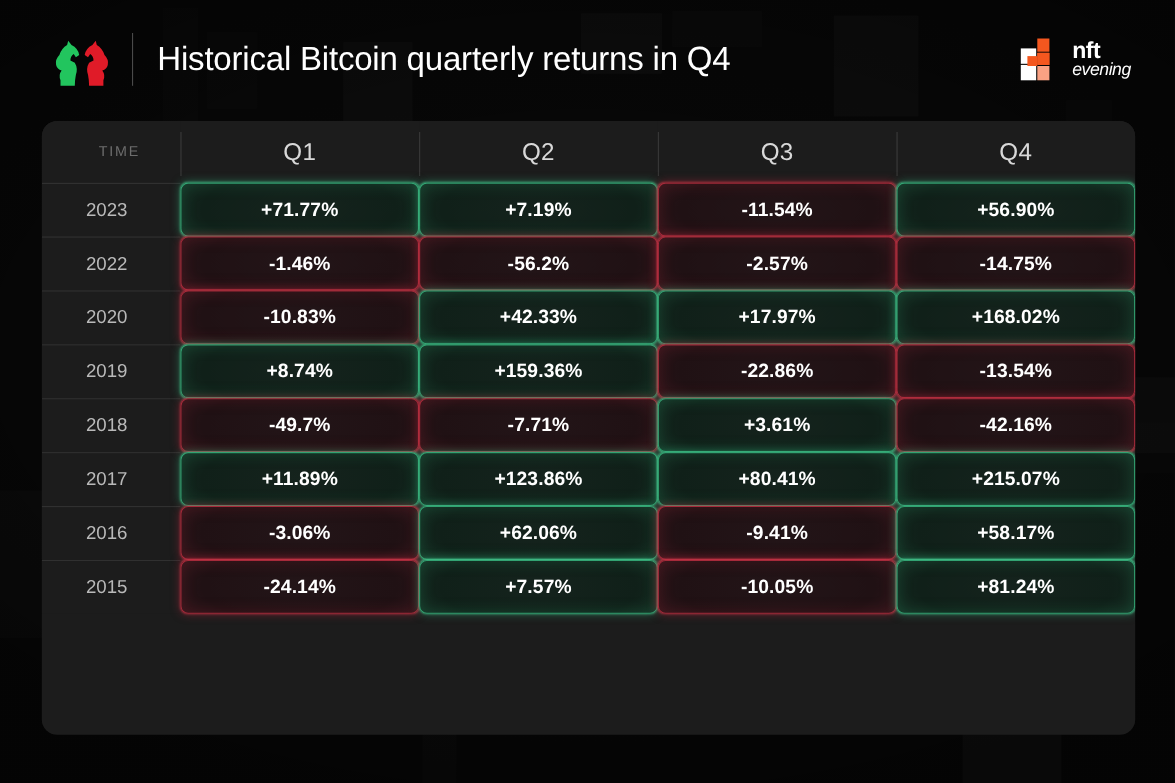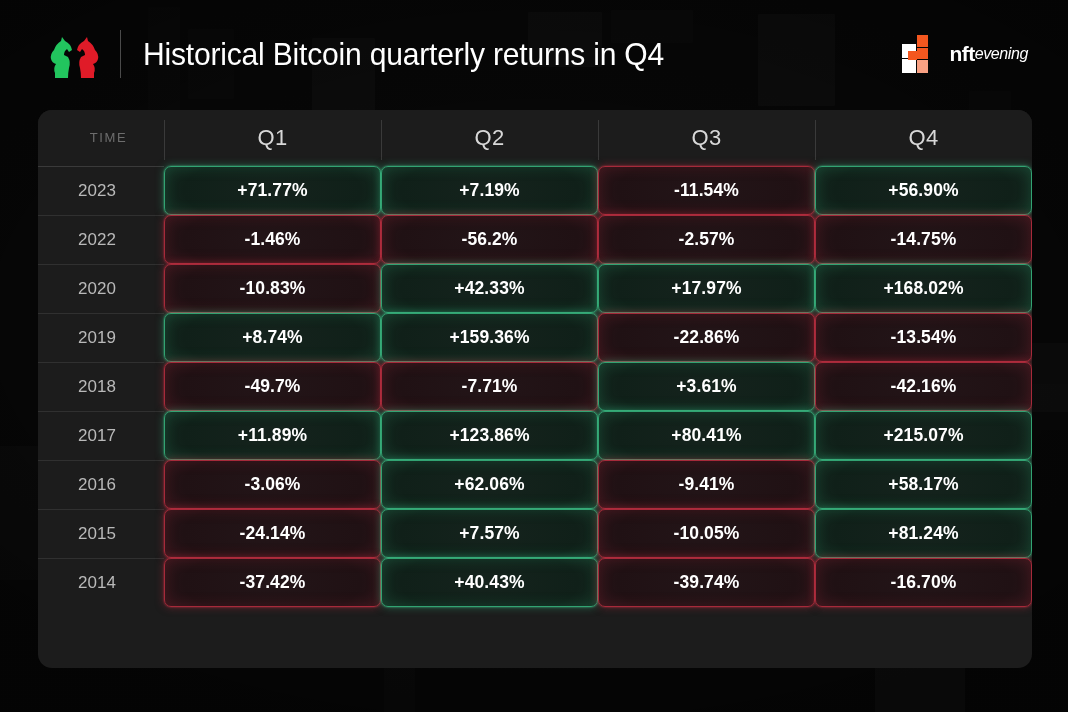--- a/index.html
+++ b/index.html
@@ -90,21 +90,21 @@
     height: 38px;
     position: relative;
     flex: 0 0 auto;
   }
   #brand-mark i {
     position: absolute;
     display: block;
   }
   #brand-text {
     display: flex;
-    flex-direction: row;
+    flex-direction: column;
     line-height: 0.82;
     color: #ffffff;
   }
   #brand-text .l1 {
     font-size: 21px;
     font-weight: 700;
     letter-spacing: -0.5px;
   }
   #brand-text .l2 {
     font-size: 16px;
@@ -476,38 +476,15 @@
             <div class="cell neg">
               <span>-10.05%</span>
             </div>
           </td>
           <td class="cellwrap">
             <div class="cell pos">
               <span>+81.24%</span>
             </div>
           </td>
         </tr>
-        <tr>
-          <td class="year">2014</td>
-          <td class="cellwrap">
-            <div class="cell neg">
-              <span>-37.42%</span>
-            </div>
-          </td>
-          <td class="cellwrap">
-            <div class="cell pos">
-              <span>+40.43%</span>
-            </div>
-          </td>
-          <td class="cellwrap">
-            <div class="cell neg">
-              <span>-39.74%</span>
-            </div>
-          </td>
-          <td class="cellwrap">
-            <div class="cell neg">
-              <span>-16.70%</span>
-            </div>
-          </td>
-        </tr>
       </tbody>
   </table>
 </div>
 
 </body></html>

